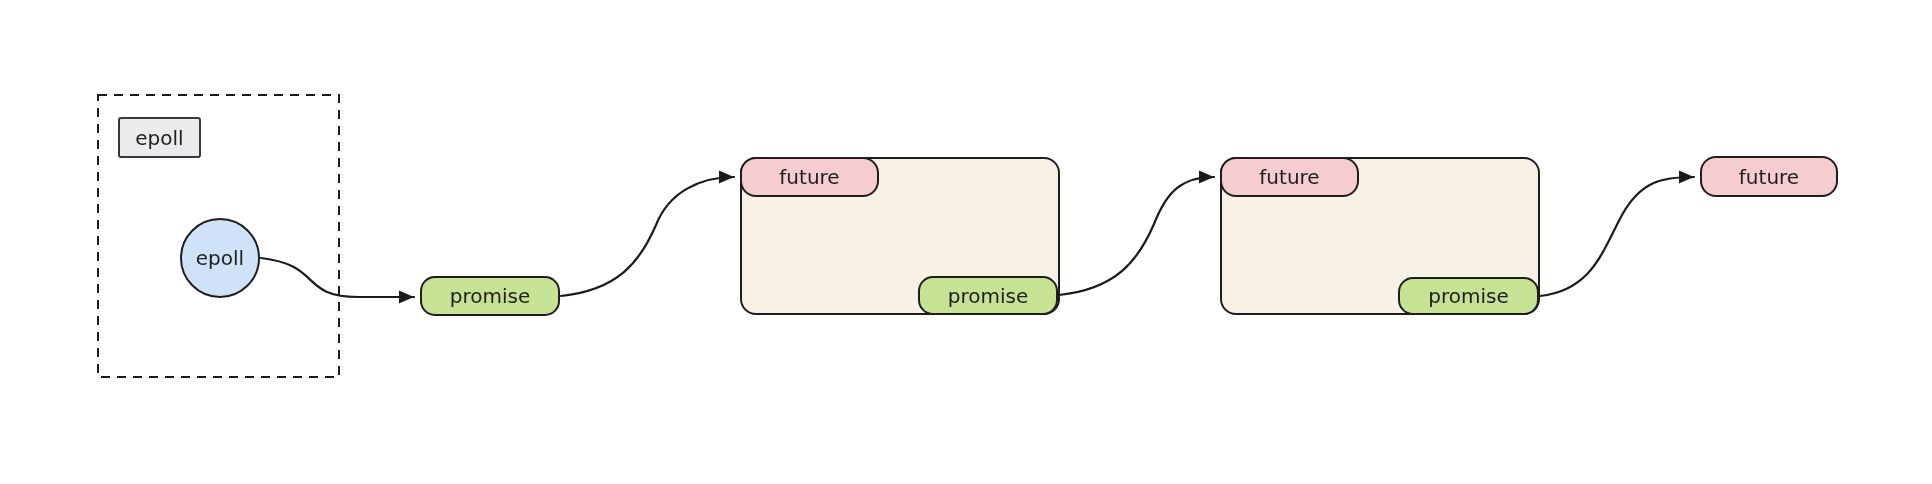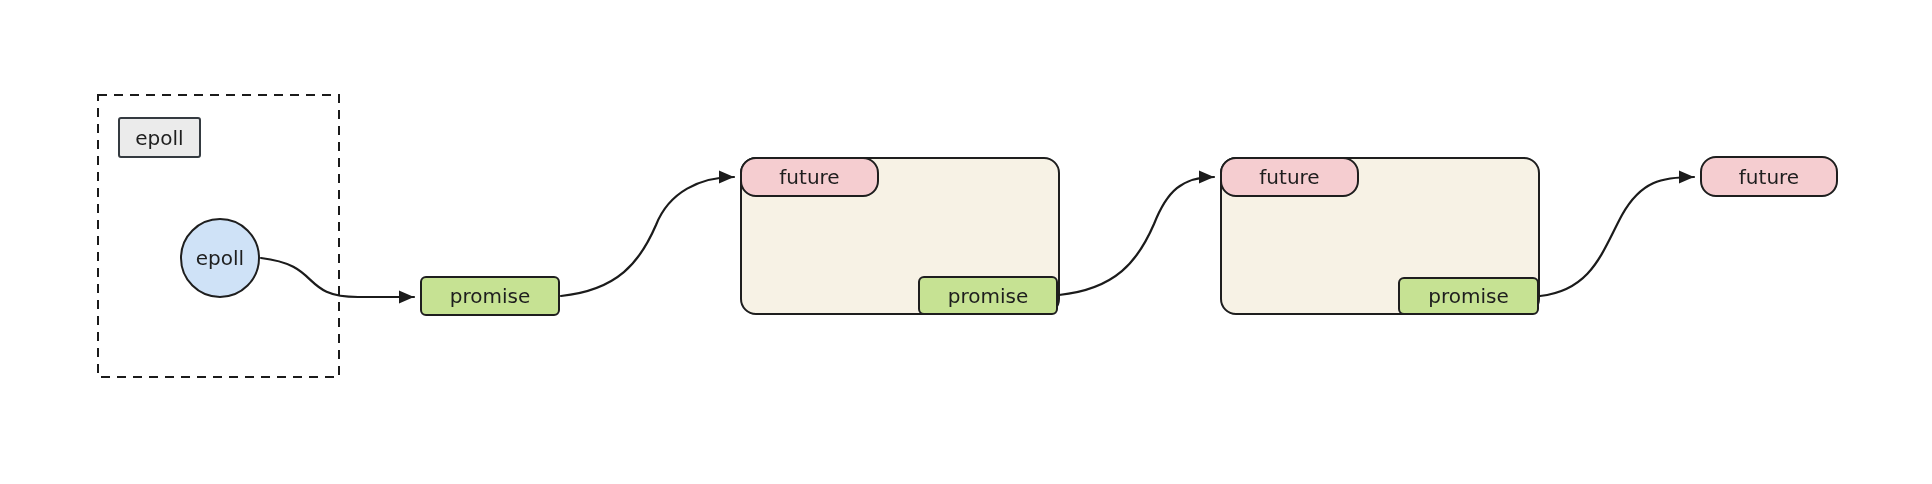--- a/index.html
+++ b/index.html
@@ -46,21 +46,21 @@
   }
   .event-circle {
     background: var(--event-fill);
     border: 2.5px solid var(--stroke);
     border-radius: 50%;
     z-index: 2;
   }
   .promise-box {
     background: var(--promise-fill);
     border: 2px solid var(--stroke);
-    border-radius: 6px;
+    border-radius: 15px;
     z-index: 2;
   }
   .future-box {
     background: var(--future-fill);
     border: 2px solid var(--stroke);
     border-radius: 16px;
     z-index: 2;
   }
   .wires {
     position: absolute;

